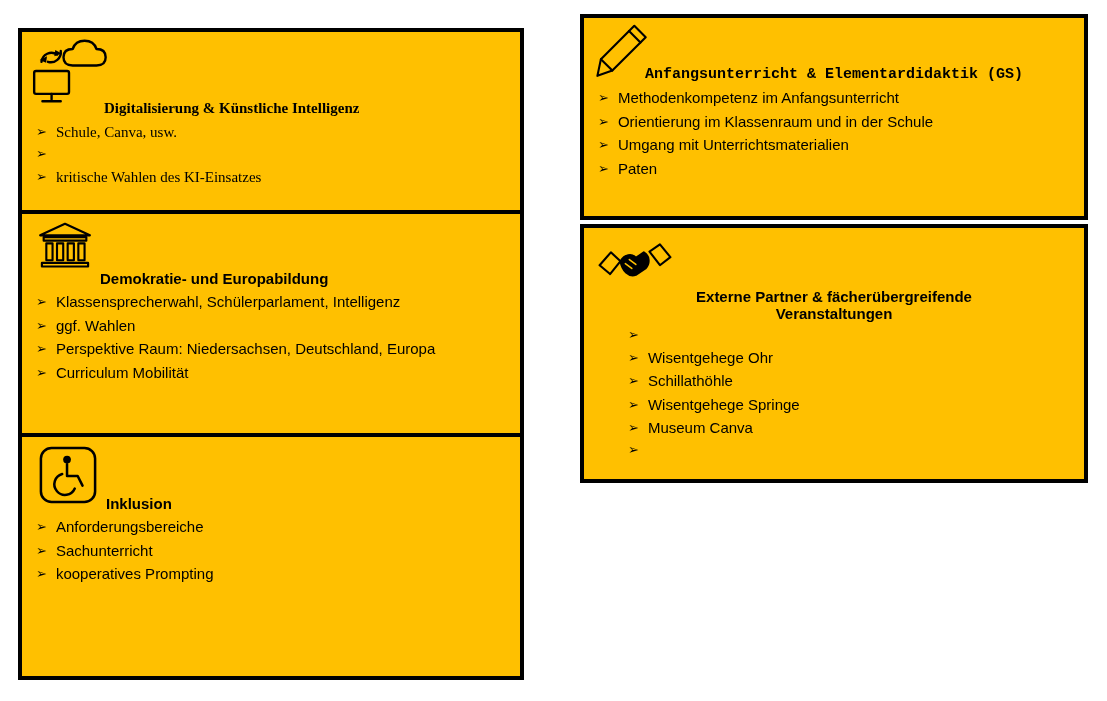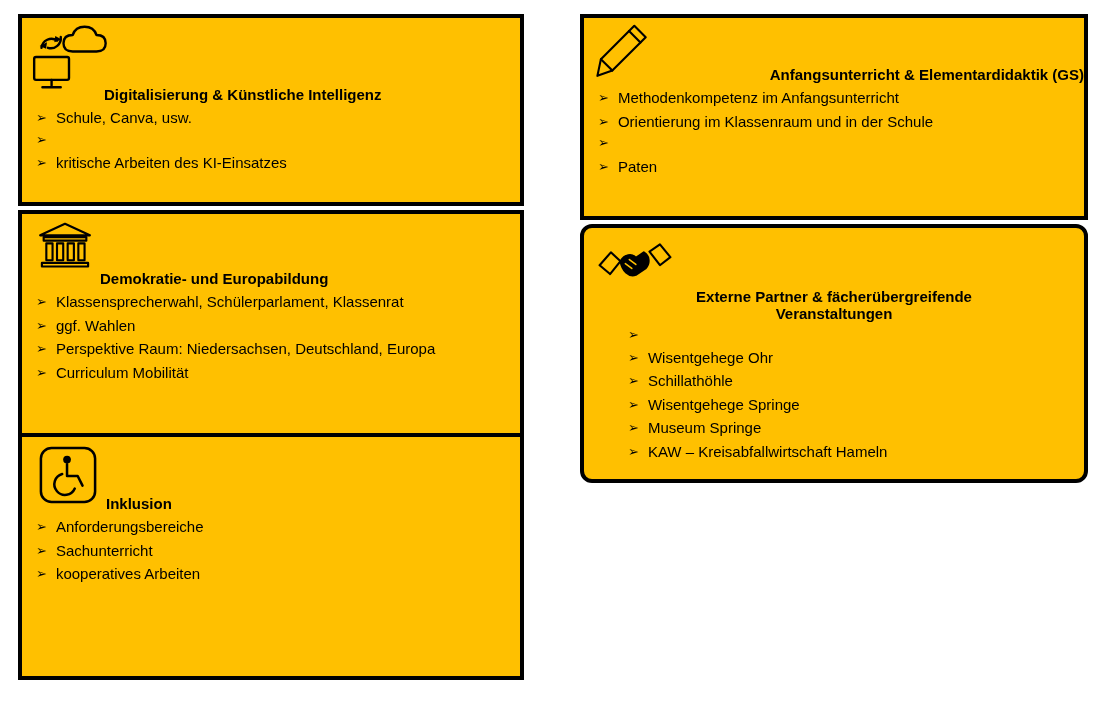--- a/index.html
+++ b/index.html
@@ -10,42 +10,42 @@
     height: 701px;
     background: #ffffff;
     overflow: hidden;
   }
   .card {
     position: absolute;
     background: #FFC000;
     border: 4px solid #000000;
     box-sizing: border-box;
   }
-  #card-digitalisierung { left: 18px;  top: 14px;  width: 506px; height: 192px; }
+  #card-digitalisierung { left: 18px;  top: 28px;  width: 506px; height: 192px; font-family: Liberation Serif, serif; }
   #card-demokratie      { left: 18px;  top: 210px; width: 506px; height: 228px; }
   #card-inklusion       { left: 18px;  top: 433px; width: 506px; height: 247px; }
   #card-anfangsunterricht { left: 580px; top: 14px;  width: 508px; height: 206px; }
-  #card-externe         { left: 580px; top: 224px; width: 508px; height: 259px; border-radius: 12px; }
+  #card-externe         { left: 580px; top: 224px; width: 508px; height: 259px; }
 
   .icon-wrap { position: absolute; }
   #card-digitalisierung .icon-wrap { left: 8px;  top: 6px; }
   #card-demokratie .icon-wrap      { left: 16px; top: 8px; }
   #card-inklusion .icon-wrap       { left: 16px; top: 8px; }
   #card-anfangsunterricht .icon-wrap { left: 12px; top: 6px; }
   #card-externe .icon-wrap         { left: 14px; top: 10px; }
 
   .card-title {
     font-weight: bold;
     font-size: 15px;
     line-height: 1.15;
   }
   #card-digitalisierung .card-title { margin: 68px 10px 0 82px; }
   #card-demokratie .card-title      { margin: 56px 10px 0 78px; }
   #card-inklusion .card-title       { margin: 58px 10px 0 84px; }
-  #card-anfangsunterricht .card-title { margin: 48px auto 0 auto; text-align: right; }
+  #card-anfangsunterricht .card-title { margin: 48px auto 0 auto; text-align: center; font-family: Liberation Mono, monospace; }
   #card-externe .card-title { margin: 60px auto 0 auto; text-align: center; max-width: 300px; }
 
   ul.card-list {
     list-style: none;
     margin: 7px 0 0 0;
     padding: 0 6px 0 14px;
   }
   #card-externe ul.card-list { padding-left: 44px; margin-top: 6px; }
 
   ul.card-list li {
@@ -84,42 +84,42 @@
     <ul class="card-list">
       <li>
           <span class="bullet">➢</span>
           <span>Schule, Canva, usw.</span>
         </li>
       <li>
           <span class="bullet">➢</span>
         </li>
       <li>
           <span class="bullet">➢</span>
-          <span>kritische Arbeiten des KI-Einsatzes</span>
+          <span>kritische Wahlen des KI-Einsatzes</span>
         </li>
     </ul>
   </div>
 
   <div class="card" id="card-demokratie">
     <span class="icon-wrap">
       <svg width="54" height="48" viewBox="0 0 60 54" fill="none" stroke="#000" stroke-width="2.4" stroke-linejoin="round">
         <path d="M30 2 L58 15 H2 Z"></path>
         <rect x="6" y="17" width="48" height="4"></rect>
         <rect x="9" y="24" width="7" height="19"></rect>
         <rect x="21" y="24" width="7" height="19"></rect>
         <rect x="33" y="24" width="7" height="19"></rect>
         <rect x="45" y="24" width="7" height="19"></rect>
         <rect x="4" y="46" width="52" height="4"></rect>
       </svg>
     </span>
     <div class="card-title">Demokratie- und Europabildung</div>
     <ul class="card-list">
       <li>
           <span class="bullet">➢</span>
-          <span>Klassensprecherwahl, Schülerparlament, Klassenrat</span>
+          <span>Klassensprecherwahl, Schülerparlament, Intelligenz</span>
         </li>
       <li>
           <span class="bullet">➢</span>
           <span>ggf. Wahlen</span>
         </li>
       <li>
           <span class="bullet">➢</span>
           <span>Perspektive Raum: Niedersachsen, Deutschland, Europa</span>
         </li>
       <li>
@@ -143,21 +143,21 @@
       <li>
           <span class="bullet">➢</span>
           <span>Anforderungsbereiche</span>
         </li>
       <li>
           <span class="bullet">➢</span>
           <span>Sachunterricht</span>
         </li>
       <li>
           <span class="bullet">➢</span>
-          <span>kooperatives Arbeiten</span>
+          <span>kooperatives Prompting</span>
         </li>
     </ul>
   </div>
 
   <div class="card" id="card-anfangsunterricht">
     <span class="icon-wrap">
       <svg width="52" height="58" viewBox="0 0 58 66" fill="none" stroke="#000" stroke-width="2.4" stroke-linecap="round" stroke-linejoin="round">
         <path d="M43 2 L56 15 L18 53 L1 59 L5 40 Z"></path>
         <path d="M5 40 L18 53"></path>
         <path d="M37 8 L50 21"></path>
@@ -168,20 +168,21 @@
       <li>
           <span class="bullet">➢</span>
           <span>Methodenkompetenz im Anfangsunterricht</span>
         </li>
       <li>
           <span class="bullet">➢</span>
           <span>Orientierung im Klassenraum und in der Schule</span>
         </li>
       <li>
           <span class="bullet">➢</span>
+          <span>Umgang mit Unterrichtsmaterialien</span>
         </li>
       <li>
           <span class="bullet">➢</span>
           <span>Paten</span>
         </li>
     </ul>
   </div>
 
   <div class="card" id="card-externe">
     <span class="icon-wrap">
@@ -204,22 +205,21 @@
       <li>
           <span class="bullet">➢</span>
           <span>Schillathöhle</span>
         </li>
       <li>
           <span class="bullet">➢</span>
           <span>Wisentgehege Springe</span>
         </li>
       <li>
           <span class="bullet">➢</span>
-          <span>Museum Springe</span>
-        </li>
-      <li>
-          <span class="bullet">➢</span>
-          <span>KAW – Kreisabfallwirtschaft Hameln</span>
+          <span>Museum Canva</span>
+        </li>
+      <li>
+          <span class="bullet">➢</span>
         </li>
     </ul>
   </div>
 
 </div>
 
 </body></html>

